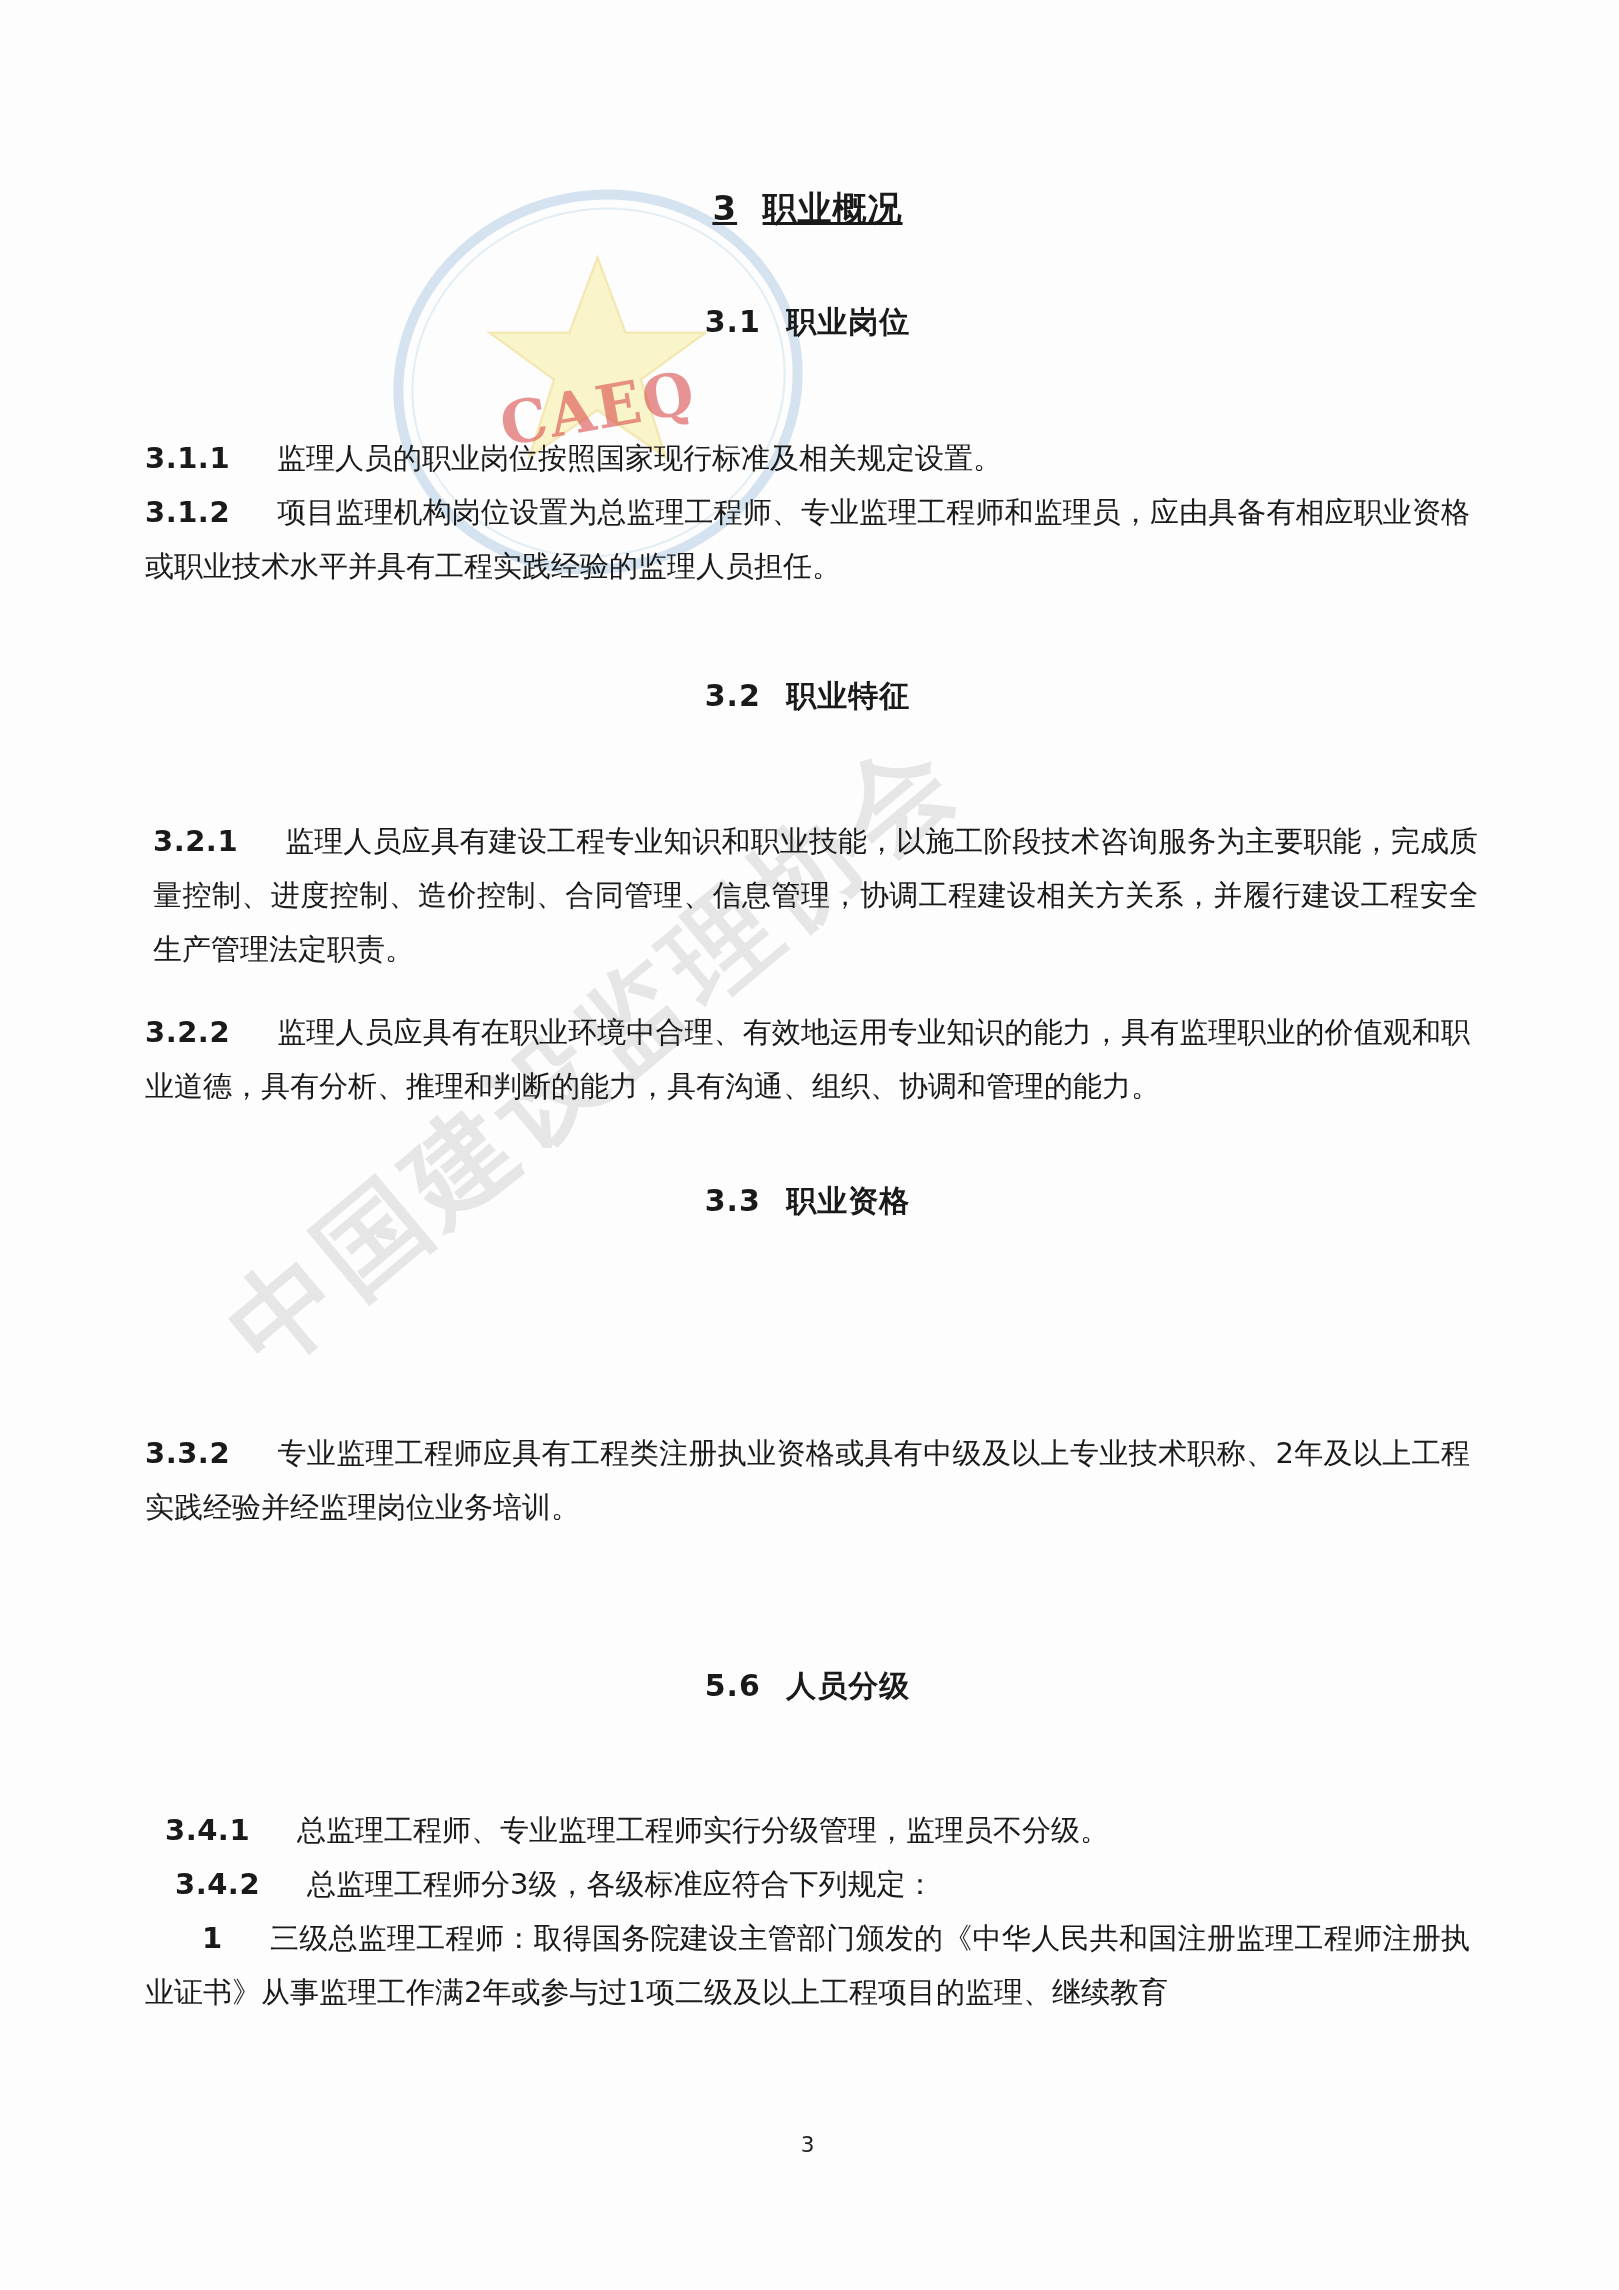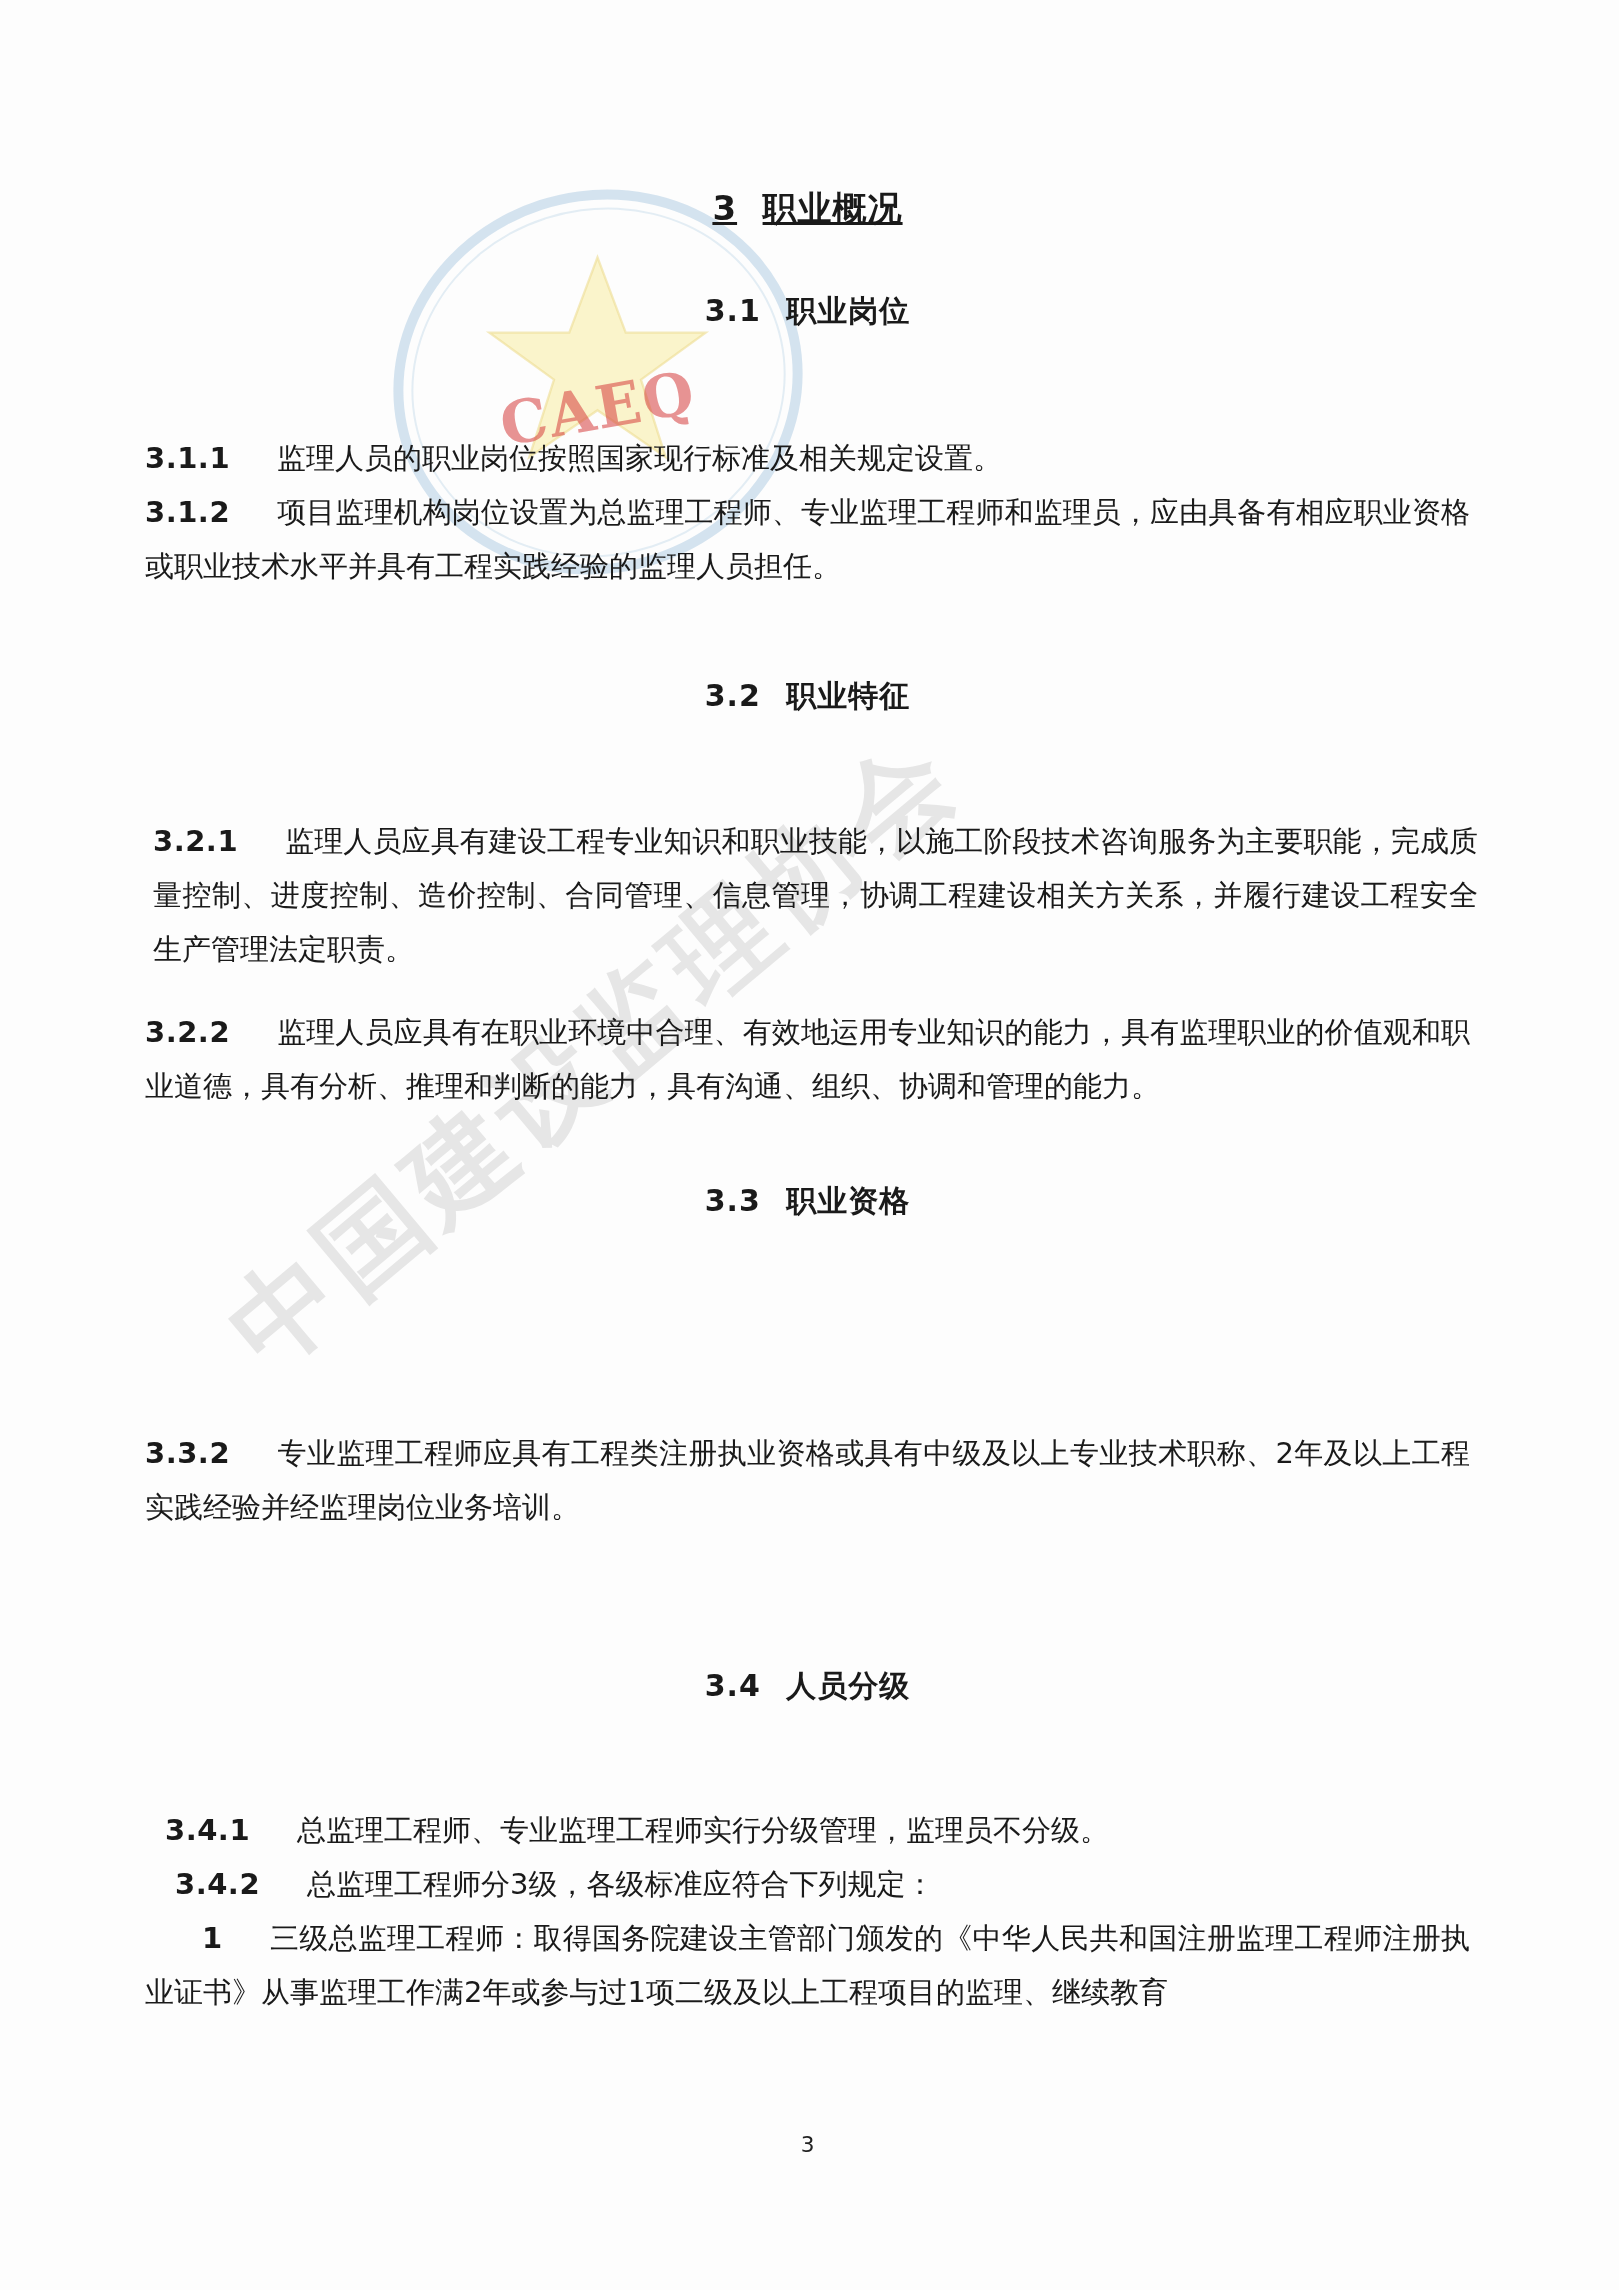--- a/index.html
+++ b/index.html
@@ -166,21 +166,21 @@
   </div>
 
   <div class="content">
 
     <div class="blk" style="top:186px;">
       <div class="h1">
         <span>3</span><span class="num-gap"></span><span>职业概况</span>
       </div>
     </div>
 
-    <div class="blk" style="top:291px;">
+    <div class="blk" style="top:302px;">
       <div class="h2">
         <span>3.1</span><span class="num-gap"></span><span>职业岗位</span>
       </div>
     </div>
 
     <div class="blk" style="top:431px;">
       <p class="para">
         <span class="lbl">3.1.1</span><span class="sp-wide"></span><span>监理人员的职业岗位按照国家现行标准及相关规定设置。</span>
       </p>
     </div>
@@ -218,21 +218,21 @@
 
     <div class="blk" style="top:1426px;">
       <p class="para">
         <span class="lbl">3.3.2</span><span class="sp-wide"></span><span>专业监理工程师应具有工程类注册执业资格或具有中级及以上专业技术职称、2年及以上工程实践经验并经监理岗位业务培训。</span>
       </p>
     </div>
 
 
     <div class="blk" style="top:1666px;">
       <div class="h2">
-        <span>3.4</span><span class="num-gap"></span><span>人员分级</span>
+        <span>5.6</span><span class="num-gap"></span><span>人员分级</span>
       </div>
     </div>
 
     <div class="blk" style="top:1803px;margin-left:20px;">
       <p class="para">
         <span class="lbl">3.4.1</span><span class="sp-wide"></span><span>总监理工程师、专业监理工程师实行分级管理，监理员不分级。</span>
       </p>
     </div>
 
     <div class="blk" style="top:1857px;margin-left:30px;">

